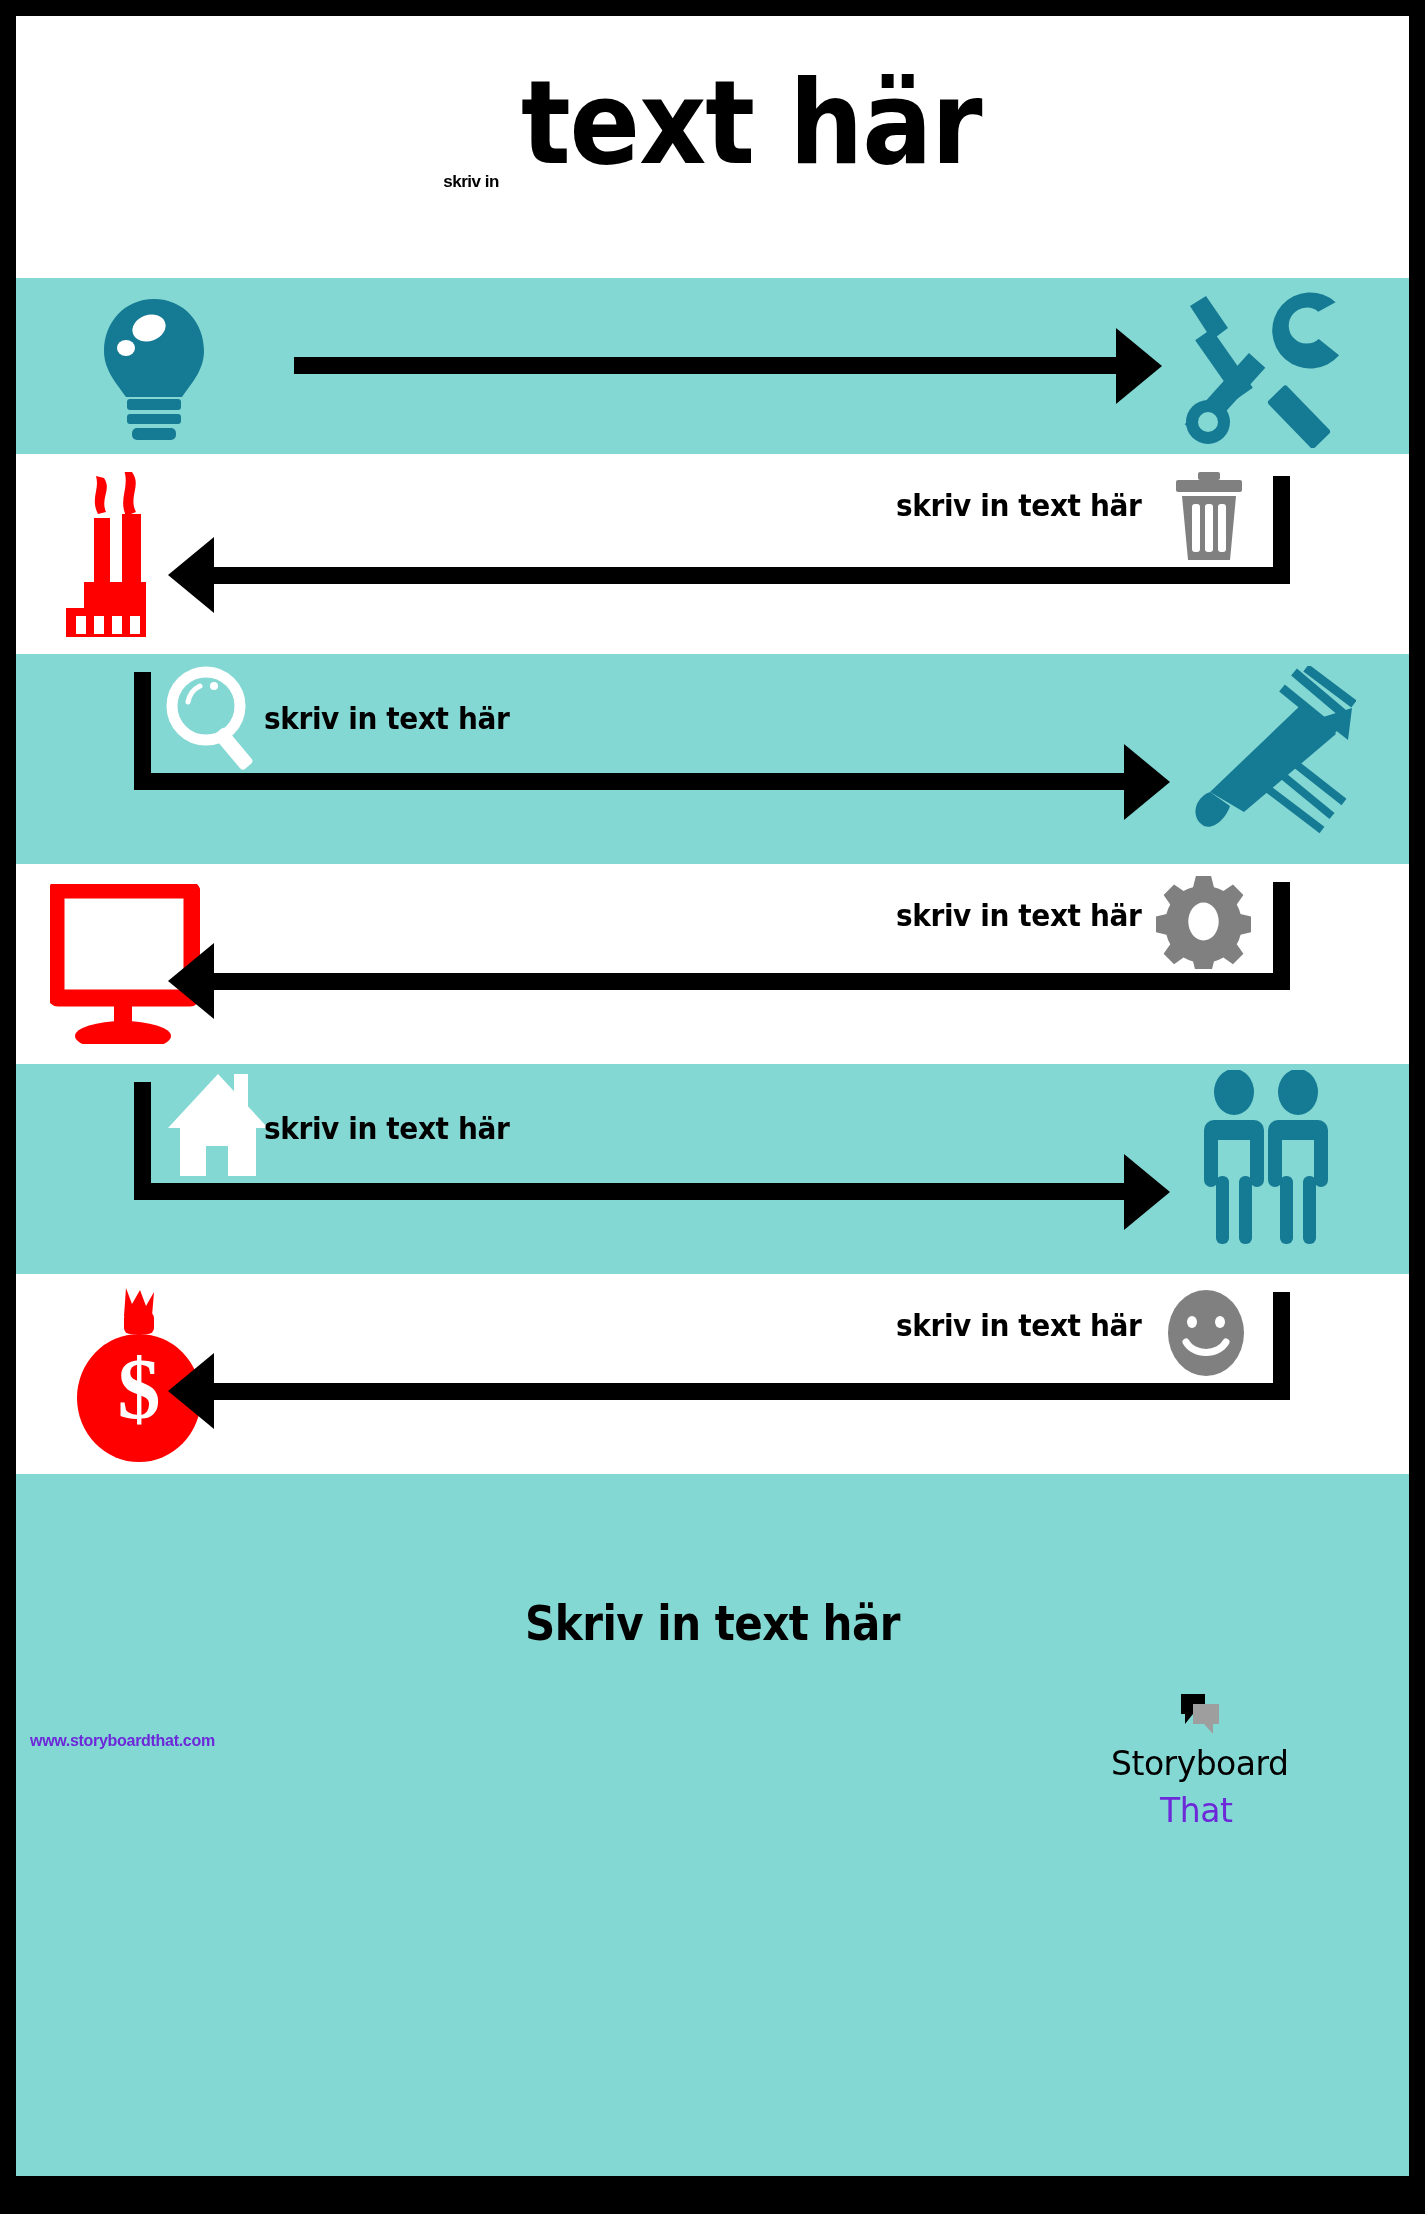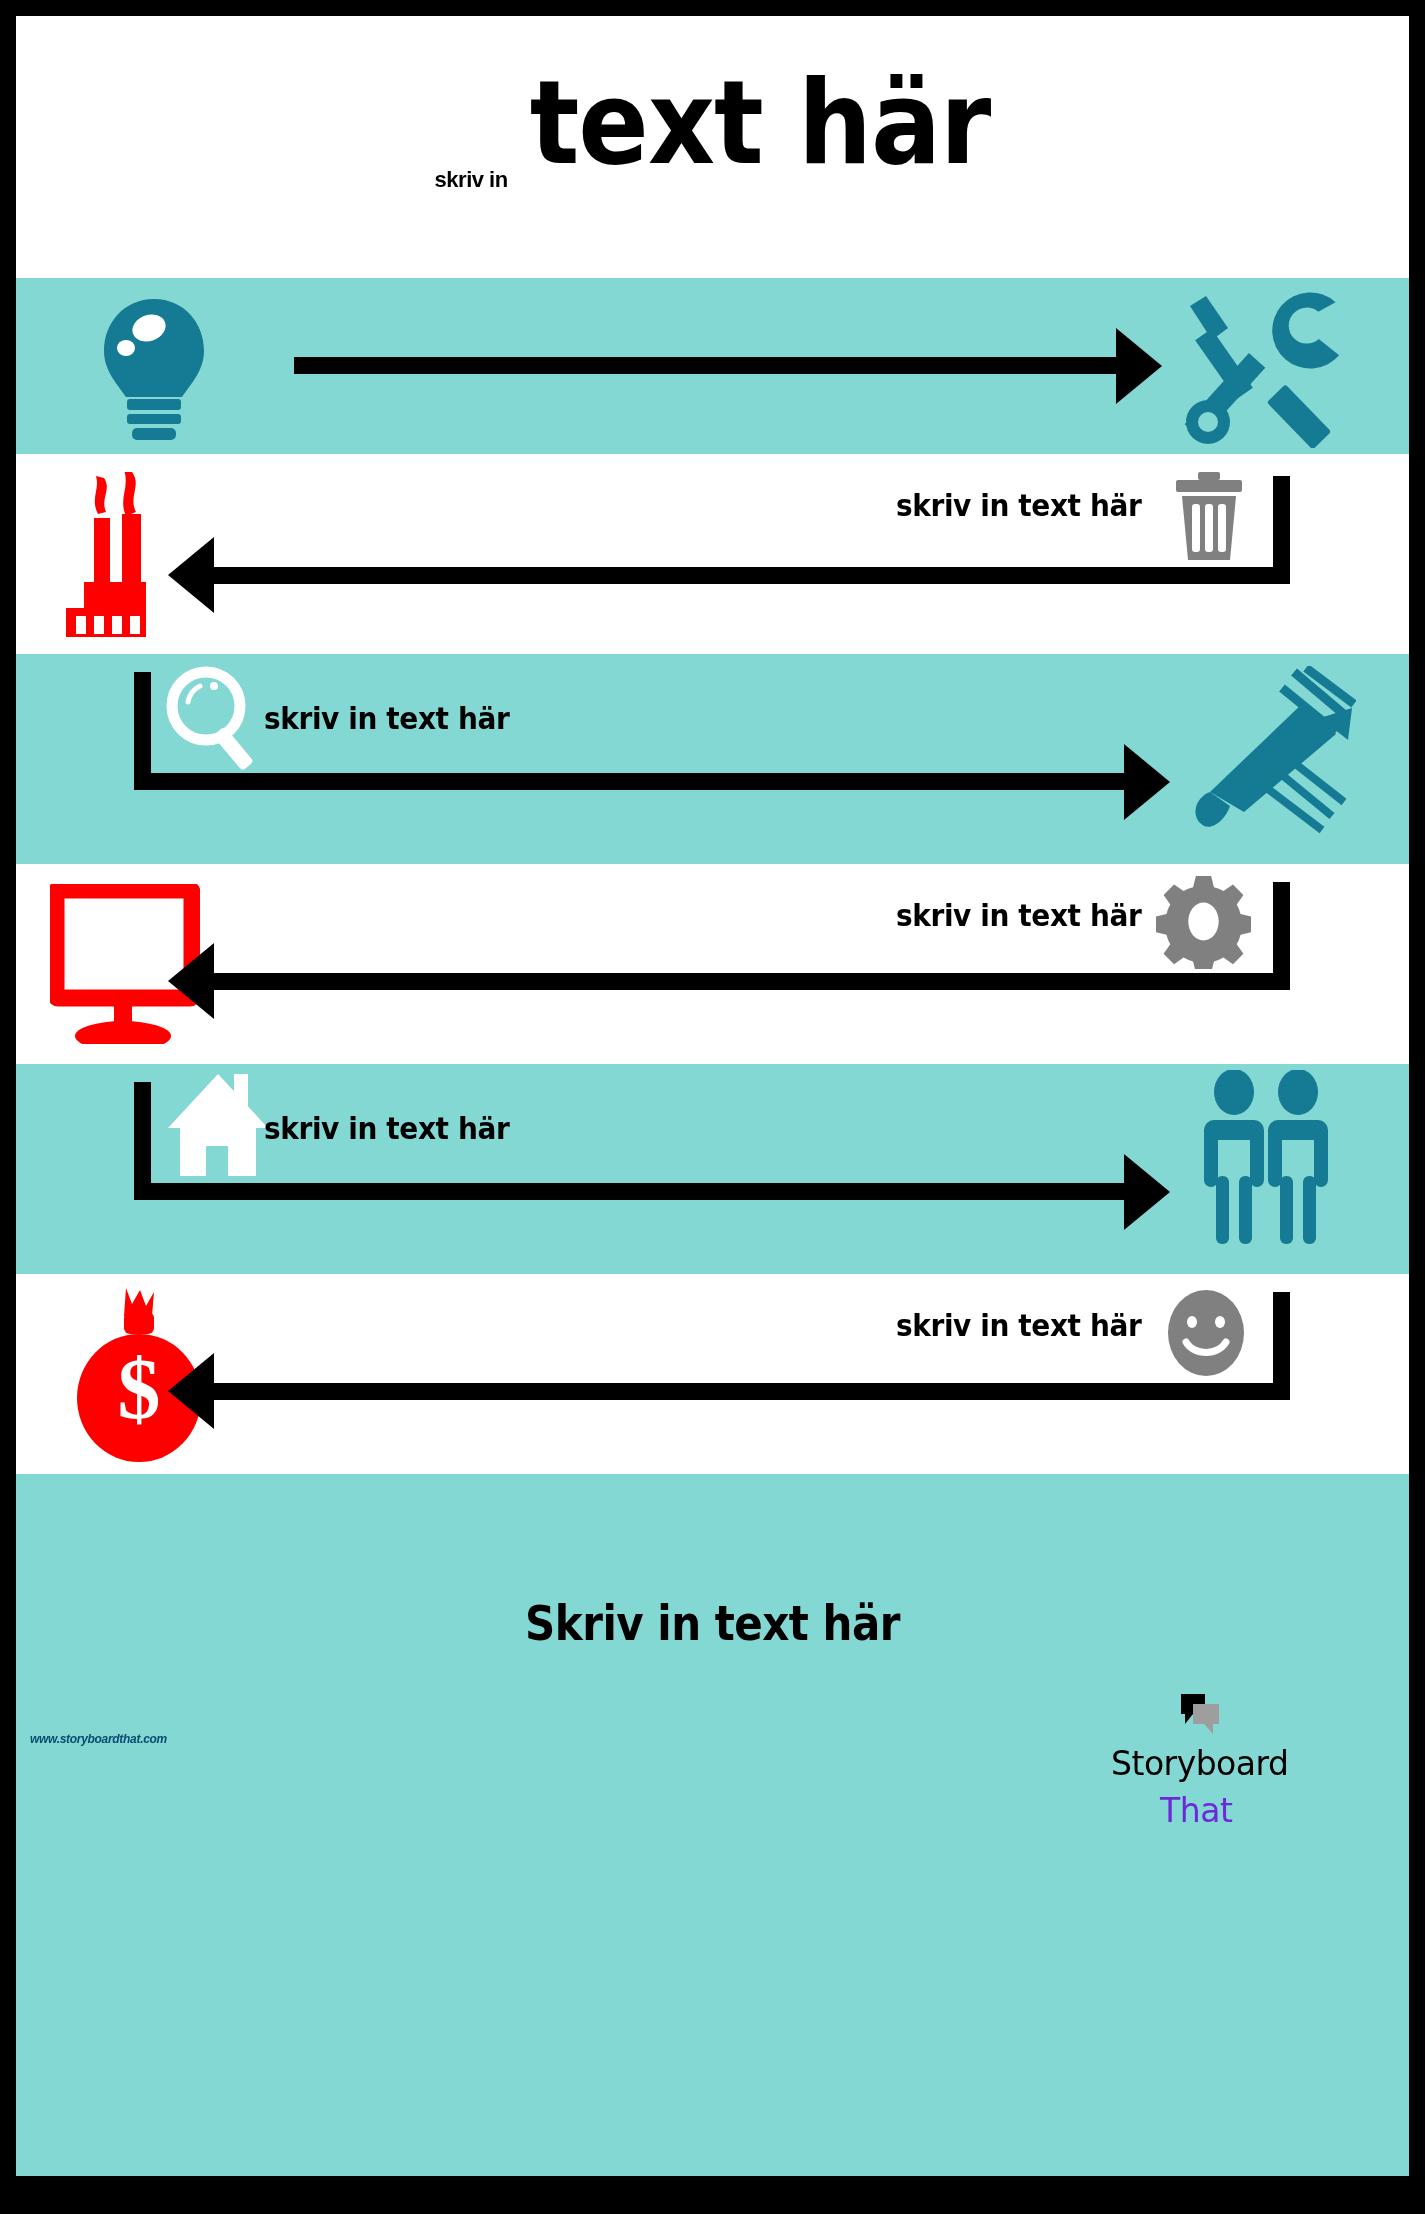--- a/index.html
+++ b/index.html
@@ -40,21 +40,21 @@
   }
   .title-wrap {
     position: absolute;
     left: 0;
     top: 46px;
     width: 1393px;
     text-align: center;
     white-space: nowrap;
   }
   .title-pre {
-    font-size: 22px;
+    font-size: 17px;
     font-weight: bold;
     color: #000000;
     letter-spacing: -0.5px;
     vertical-align: baseline;
     position: relative;
     top: 28px;
     margin-right: 22px;
     font-family: "Liberation Sans", sans-serif;
   }
   .title-main {
@@ -117,27 +117,26 @@
     font-weight: bold;
     color: #000000;
     font-family: "DejaVu Sans", sans-serif;
     letter-spacing: -0.5px;
     transform: scaleY(1.15);
     white-space: nowrap;
   }
   .footer-url {
     position: absolute;
     left: 14px;
-    font-size: 12px;
-    font-weight: bold;
-    color: #0c4a6e;
+    font-size: 16px;
+    font-weight: bold;
+    color: #6d28d9;
     font-family: "Liberation Sans", sans-serif;
     letter-spacing: -0.3px;
     white-space: nowrap;
-    font-style: italic;
   }
   .brand {
     position: absolute;
     display: flex;
     align-items: center;
     gap: 8px;
     white-space: nowrap;
   }
   .brand-word {
     font-size: 33px;

